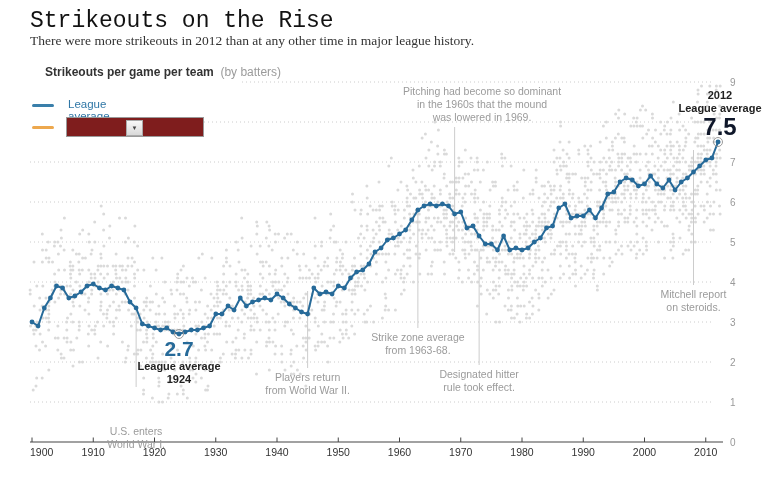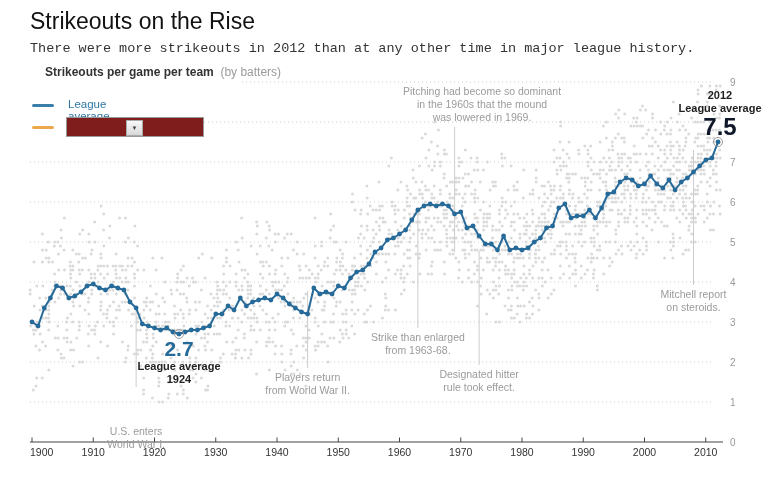--- a/index.html
+++ b/index.html
@@ -1,22 +1,22 @@
 <!DOCTYPE html>
 <html><head>
 <meta charset="utf-8">
 <style>
   html,body{margin:0;padding:0;background:#fff;}
   .page{position:relative;width:768px;height:479px;overflow:hidden;
         font-family:"Liberation Sans",sans-serif;background:#fff;}
   .title{position:absolute;left:30px;top:8px;
-         font-family:Liberation Sans, sans-serif;
+         font-family:Liberation Mono, monospace;
          font-size:23px;color:#121212;}
-  .subtitle{position:absolute;left:30px;top:41px;
-            font-family:Liberation Mono, monospace;
+  .subtitle{position:absolute;left:30px;top:33px;
+            font-family:Liberation Serif, serif;
             font-size:13.5px;color:#333;}
   .chart-header{position:absolute;left:37px;top:65px;font-size:12px;
                 font-weight:bold;color:#333;margin-left:8px;}
   .chart-header .qualifier{font-weight:normal;color:#9b9b9b;}
   .legend-row{position:absolute;left:30px;height:20px;}
   .swatch{position:absolute;left:2px;top:7px;width:22px;height:3px;border-radius:2px;}
   .swatch.blue{background:#3a7faa;}
   .swatch.orange{background:#eda84e;}
   .legend-label{position:absolute;left:38px;top:1px;font-size:11.5px;color:#3077a6;}
   .dropdown{position:absolute;left:36px;top:-2px;width:138px;height:20px;
@@ -2241,21 +2241,21 @@
   </div>
   <div class="ann" style="left: 136.125px; top: 390px; margin-top: 35px;">
     <div>U.S. enters</div>
     <div>World War I.</div>
   </div>
   <div class="ann" style="left: 307.625px; top: 371px;">
     <div>Players return</div>
     <div>from World War II.</div>
   </div>
   <div class="ann" style="left: 417.875px; top: 331px;">
-    <div>Strike than enlarged</div>
+    <div>Strike zone average</div>
     <div>from 1963-68.</div>
   </div>
   <div class="ann" style="left: 693.5px; top: 288px;">
     <div>Mitchell report</div>
     <div>on steroids.</div>
   </div>
   <div class="ann" style="left: 479.125px; top: 368px;">
     <div>Designated hitter</div>
     <div>rule took effect.</div>
   </div>

